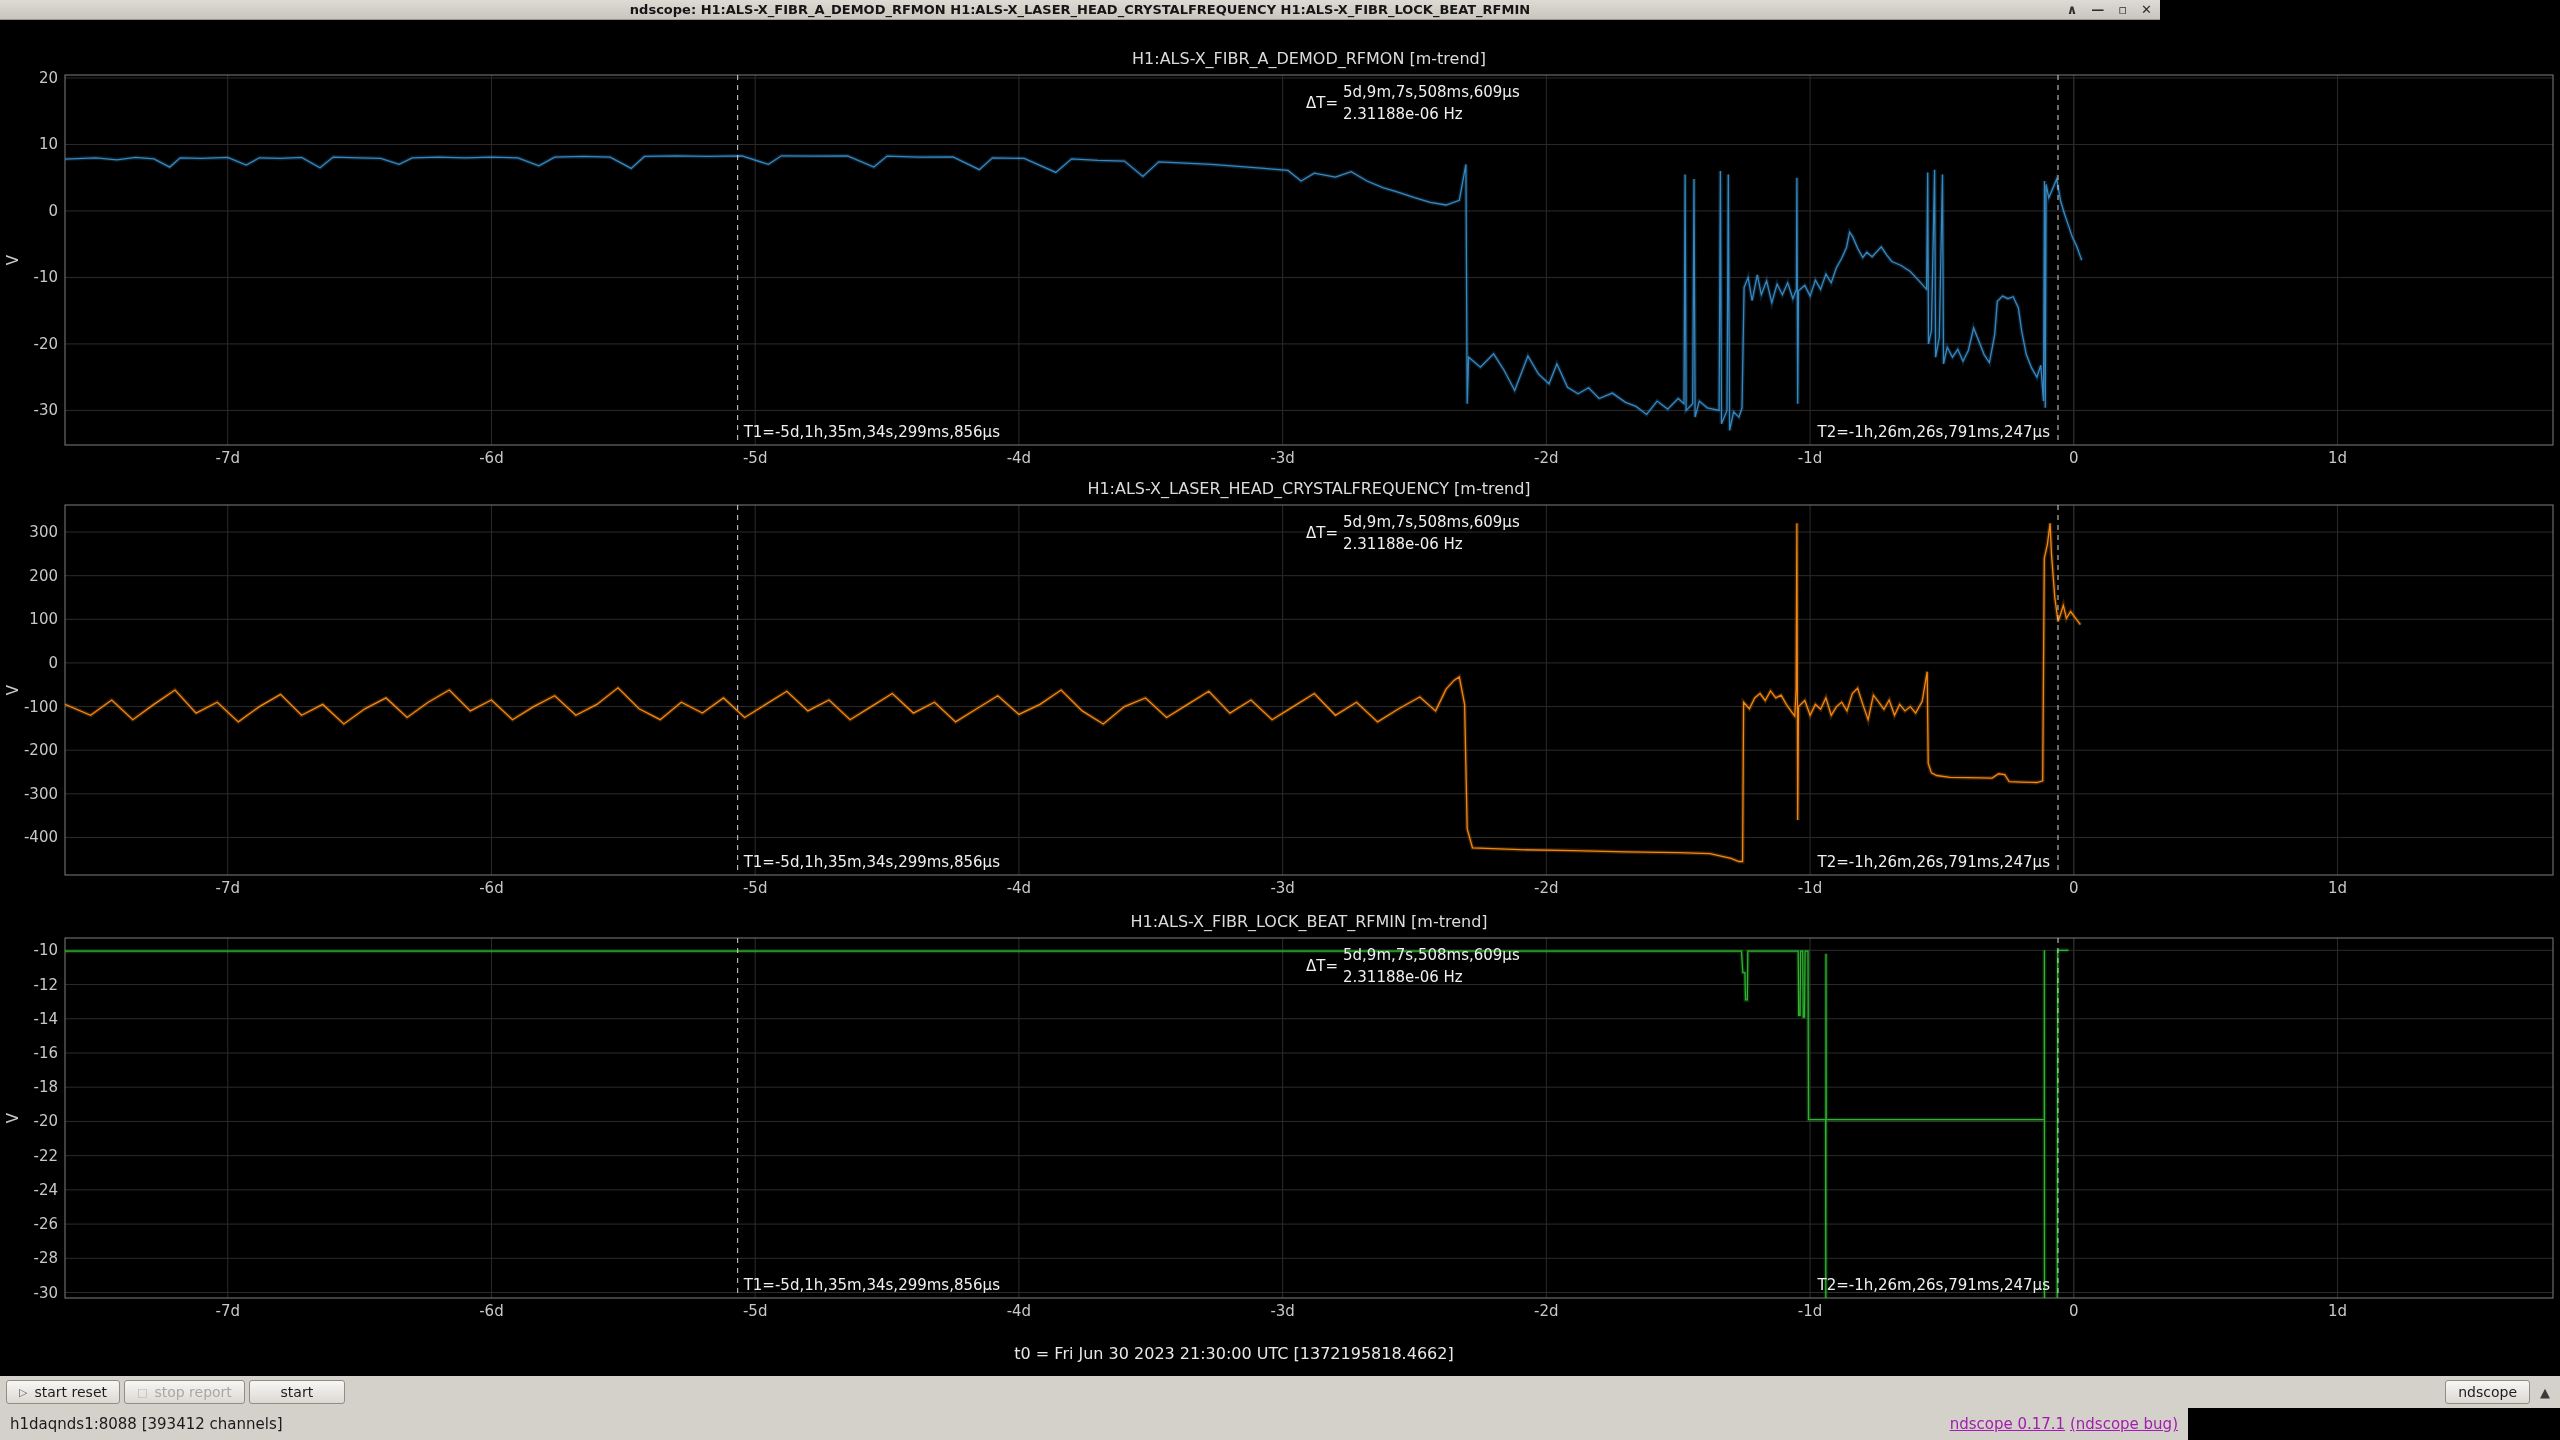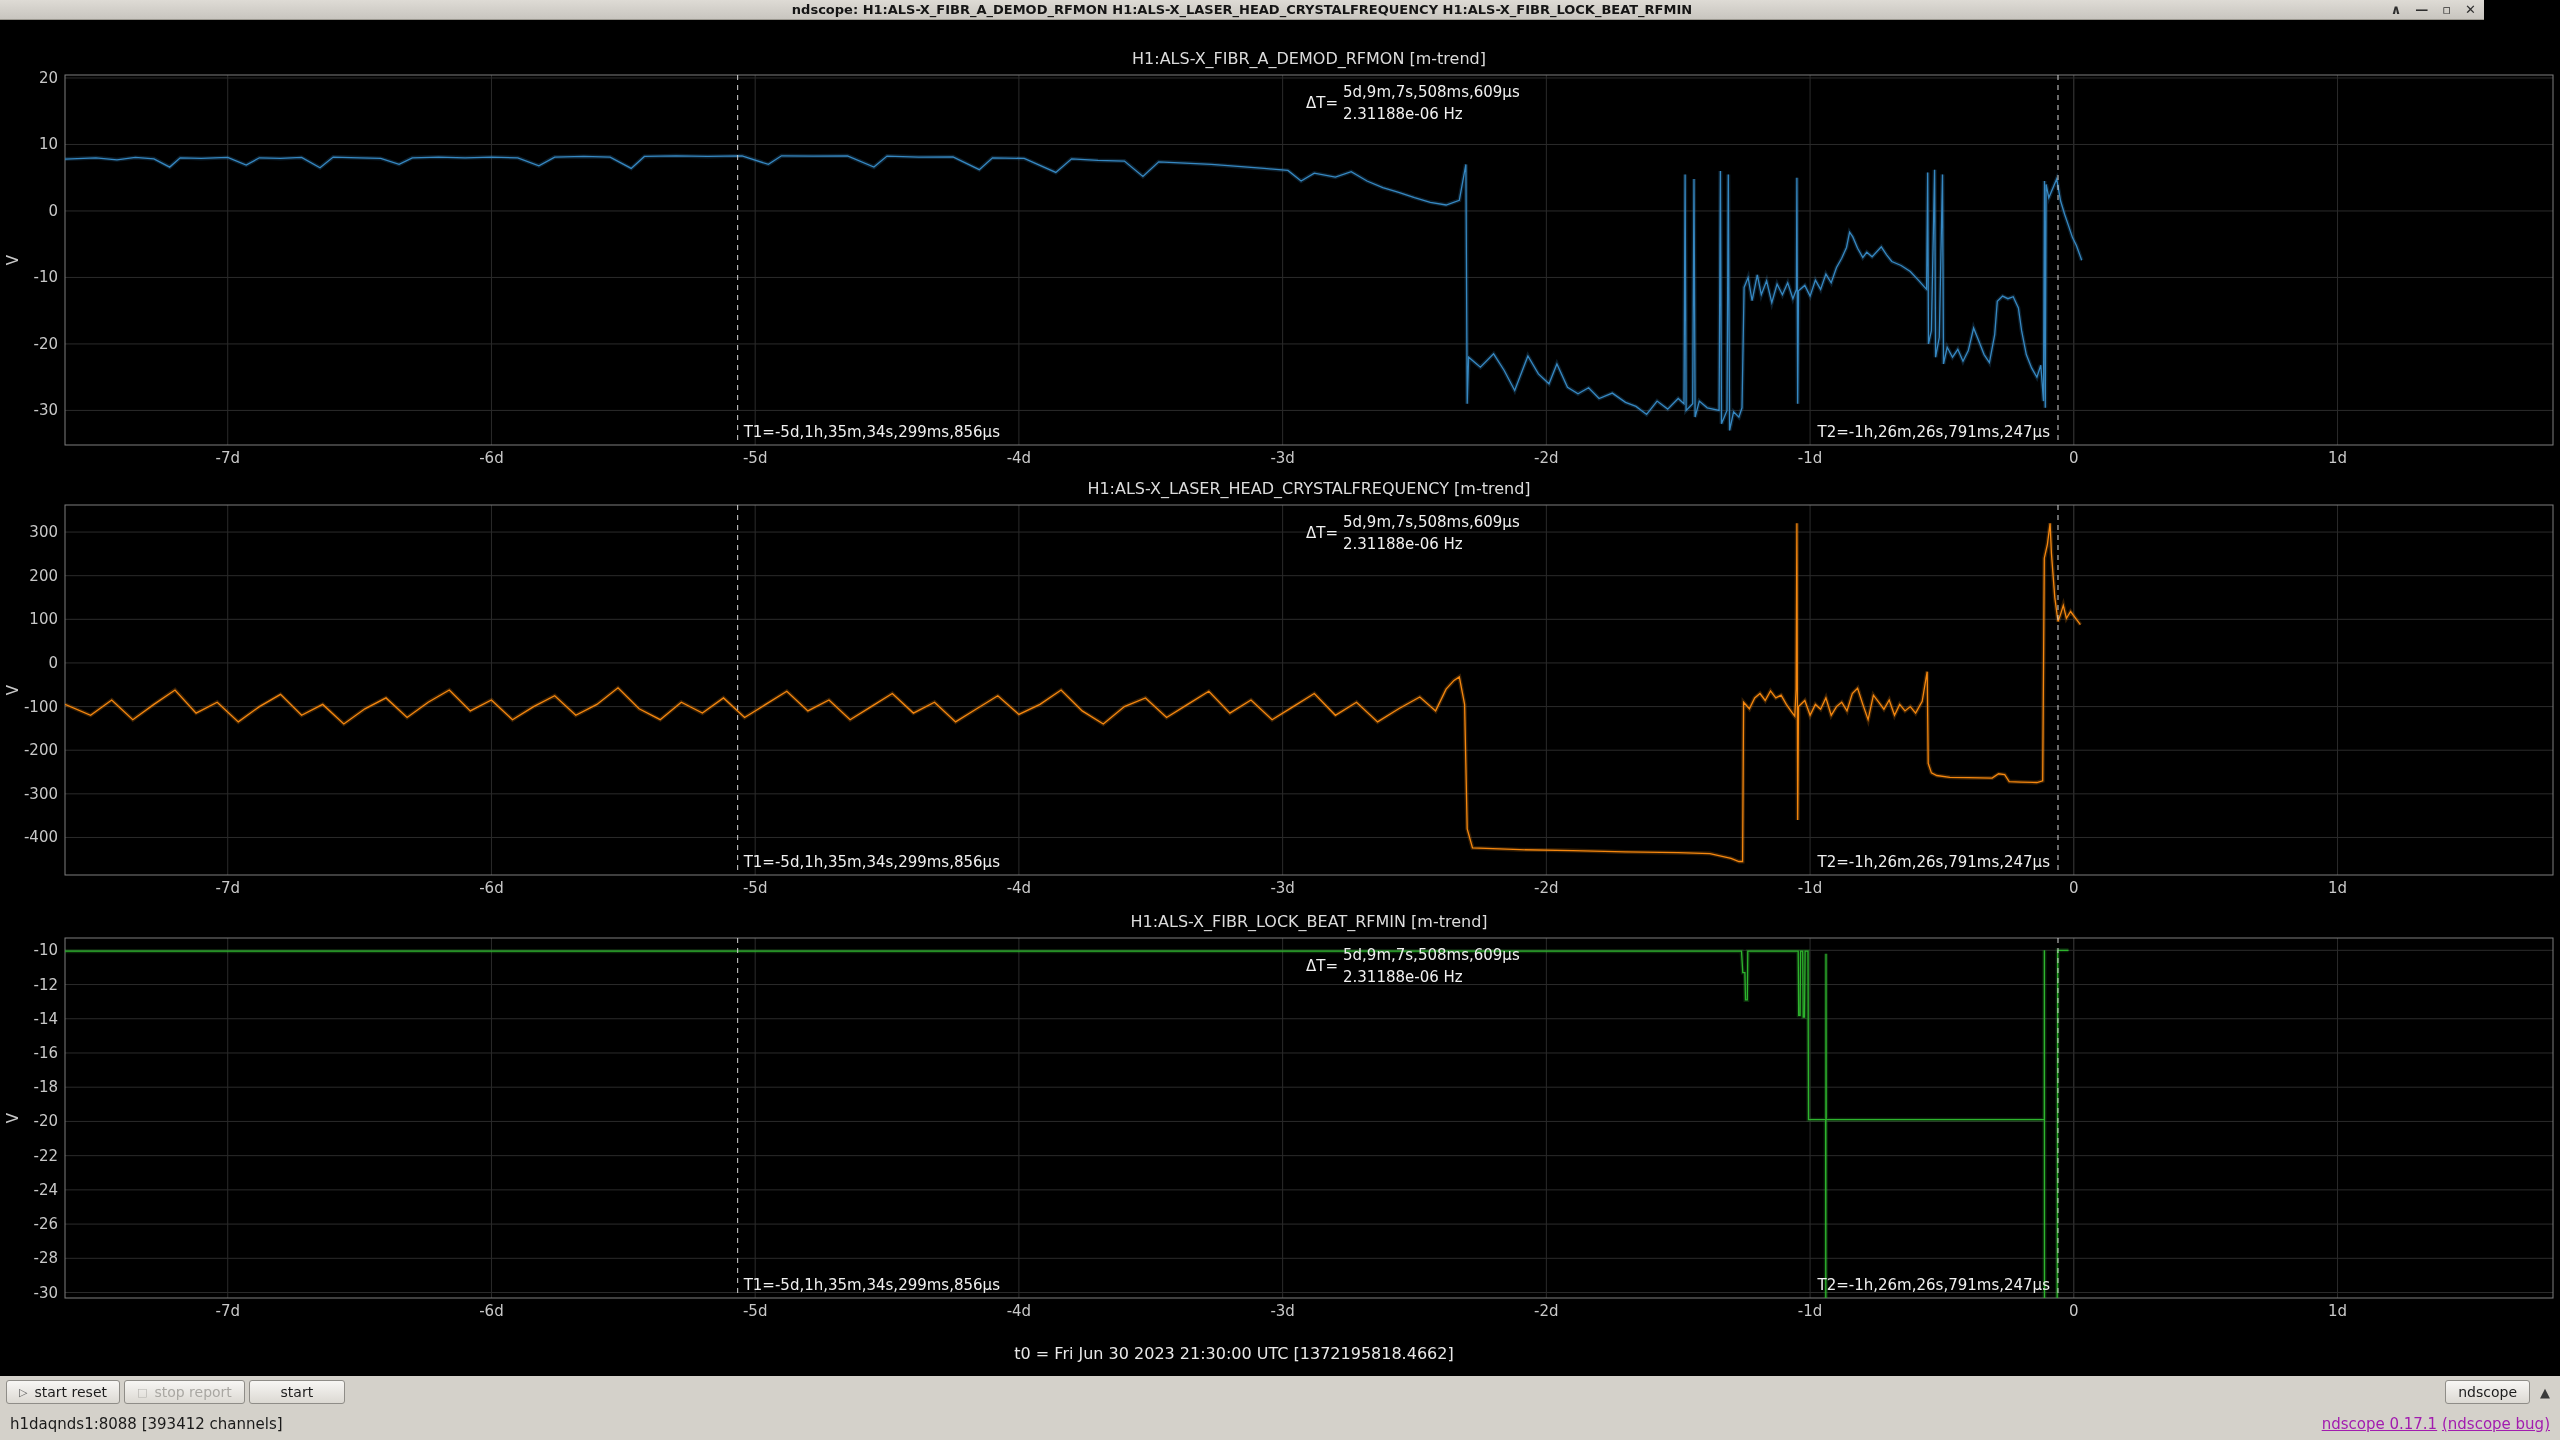--- a/index.html
+++ b/index.html
@@ -1,19 +1,19 @@
 <!DOCTYPE html>
 <html><head>
 <meta charset="utf-8">
 <style>
   html,body{margin:0;padding:0;background:#000;}
   .window{position:relative;width:2560px;height:1440px;overflow:hidden;
           font-family:"DejaVu Sans","Liberation Sans",sans-serif;background:#000;}
   
-  .titlebar{position:absolute;top:0;left:0;width:2484px;height:20px;
+  .titlebar{position:absolute;top:0;left:0;width:2160px;height:20px;
             background:linear-gradient(#dedbd5,#c8c5bf);
             display:flex;align-items:center;justify-content:center;
             border-bottom:1px solid #9a978f;box-sizing:border-box;}
   .tb-title{font-size:13px;font-weight:bold;color:#151515;letter-spacing:0;}
   .tb-controls{position:absolute;right:8px;top:0;height:20px;display:flex;align-items:center;gap:14px;}
   .tb-btn{font-size:13px;font-weight:bold;color:#2e2e2e;line-height:20px;cursor:default;}
   
   .plot-region{position:absolute;top:20px;left:0;width:2560px;height:1356px;background:#000;}
   .plot-region svg{position:absolute;top:0;left:0;}
   .t0{position:absolute;top:1324px;left:0;width:2468px;text-align:center;
@@ -24,21 +24,21 @@
            padding:0 6px;gap:4px;}
   .qtbtn{height:24px;min-width:96px;padding:0 12px;border:1px solid #8f8d88;border-radius:3px;
          background:linear-gradient(#f7f6f4,#dcd9d3);font-family:inherit;
          font-size:14px;color:#1d1d1d;display:inline-flex;align-items:center;justify-content:center;gap:7px;}
   .qtbtn .bicon{font-size:11px;color:#555;}
   .qtbtn.disabled{color:#a9a7a2;}
   .qtbtn.disabled .bicon{color:#b5b3ae;}
   .tb-spacer{flex:1;}
   .expander{font-size:13px;color:#3a3a3a;margin:0 4px 0 6px;}
   
-  .statusbar{position:absolute;top:1408px;left:0;width:2560px;height:32px;background:#d4d1ca;
+  .statusbar{position:absolute;top:1408px;left:0;width:2188px;height:32px;background:#d4d1ca;
              display:flex;align-items:center;box-sizing:border-box;padding:0 10px;
              font-size:15px;color:#1a1a1a;justify-content:flex-end;}
   .sb-right{margin-left:auto;}
   .sb-right a{color:#a21caf;text-decoration:underline;cursor:pointer;font-size:15px;}
 </style>
 </head>
 <body>
 
 <div class="window">
 

